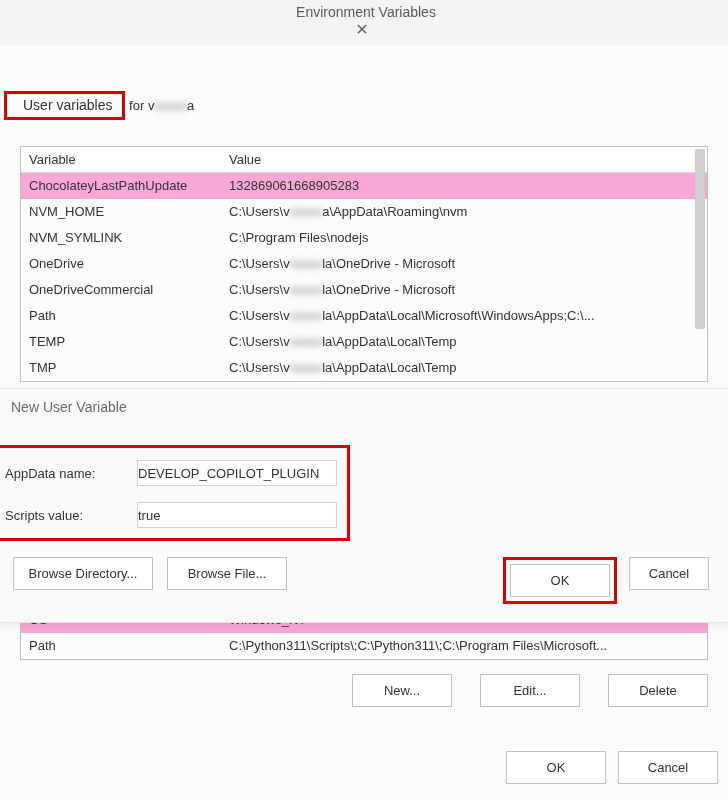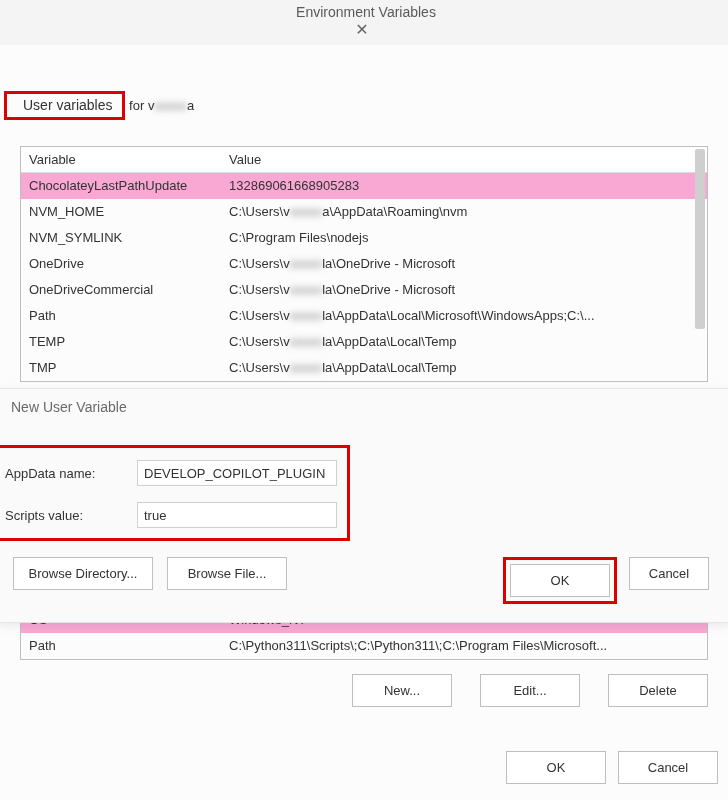--- a/index.html
+++ b/index.html
@@ -29,21 +29,21 @@
       background: #fafafa;
       border-top: 1px solid #e5e5e5;
       border-bottom: 1px solid #e5e5e5;
       box-shadow: 0 3px 10px rgba(0,0,0,0.08);
     }
     .sub-title { padding: 10px 14px; color: #6a6a6a; font-size: 14px; }
     .form-body { border: 3px solid #d00; margin: 20px 0 0 -3px; padding: 6px 10px 8px 8px; width: 356px; }
     .form-row { display: flex; align-items: center; gap: 2px; margin: 6px 0 16px 0; }
     .form-row label { width: 130px; color: #333; }
     .form-row input {
-      flex: 1; height: 26px; padding: 2px 6px;
+      flex: 1; height: 26px; padding: 2px 0;
       border: 1px solid #d0d0d0; color: #333; background: #fff;
     }
     .sub-btn-row { display: flex; gap: 12px; padding: 16px 22px 18px 16px; }
     .sub-btn-row .btn-left { display: flex; gap: 14px; }
     .sub-btn-row .spacer { flex: 1; }
     .btn-wide { min-width: 140px; }
     
     .sys-table-wrap { margin: 0 20px 0 20px; border: 1px solid #bfbfbf; position: relative; }
     .bottom-buttons { position: absolute; bottom: 16px; right: 10px; display: flex; gap: 12px; }
   </style>

